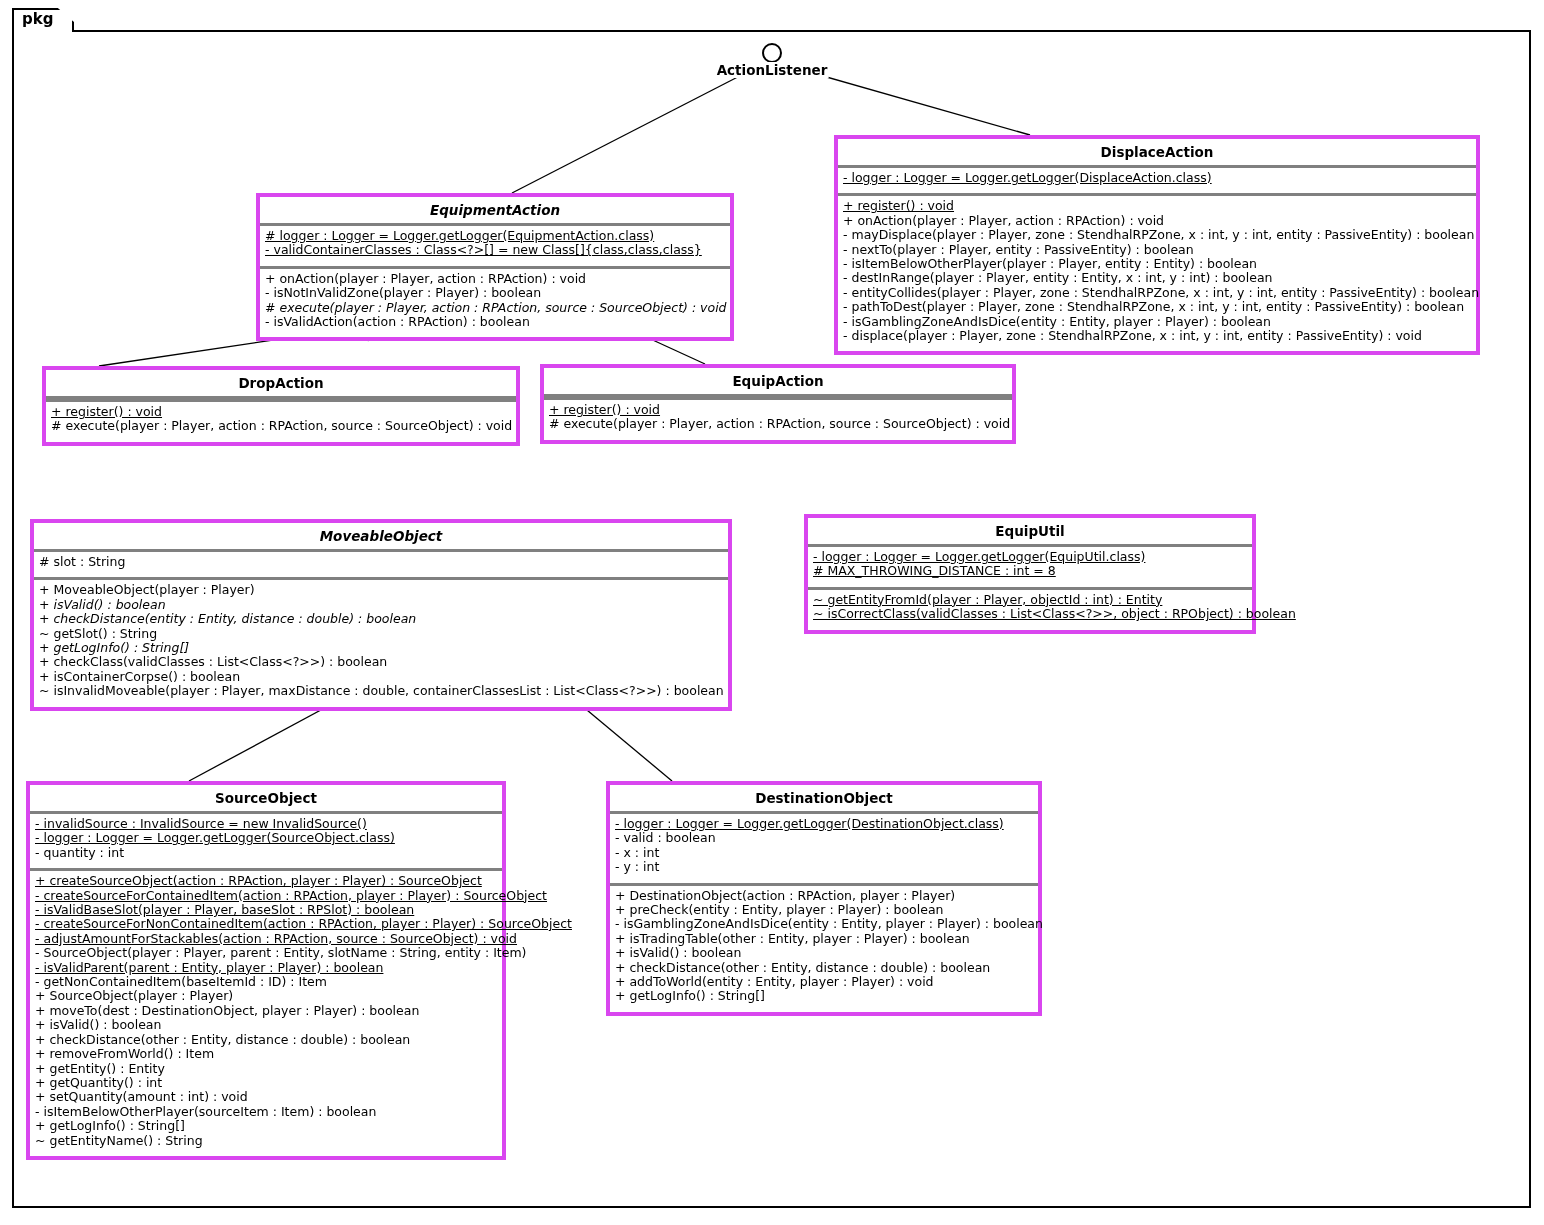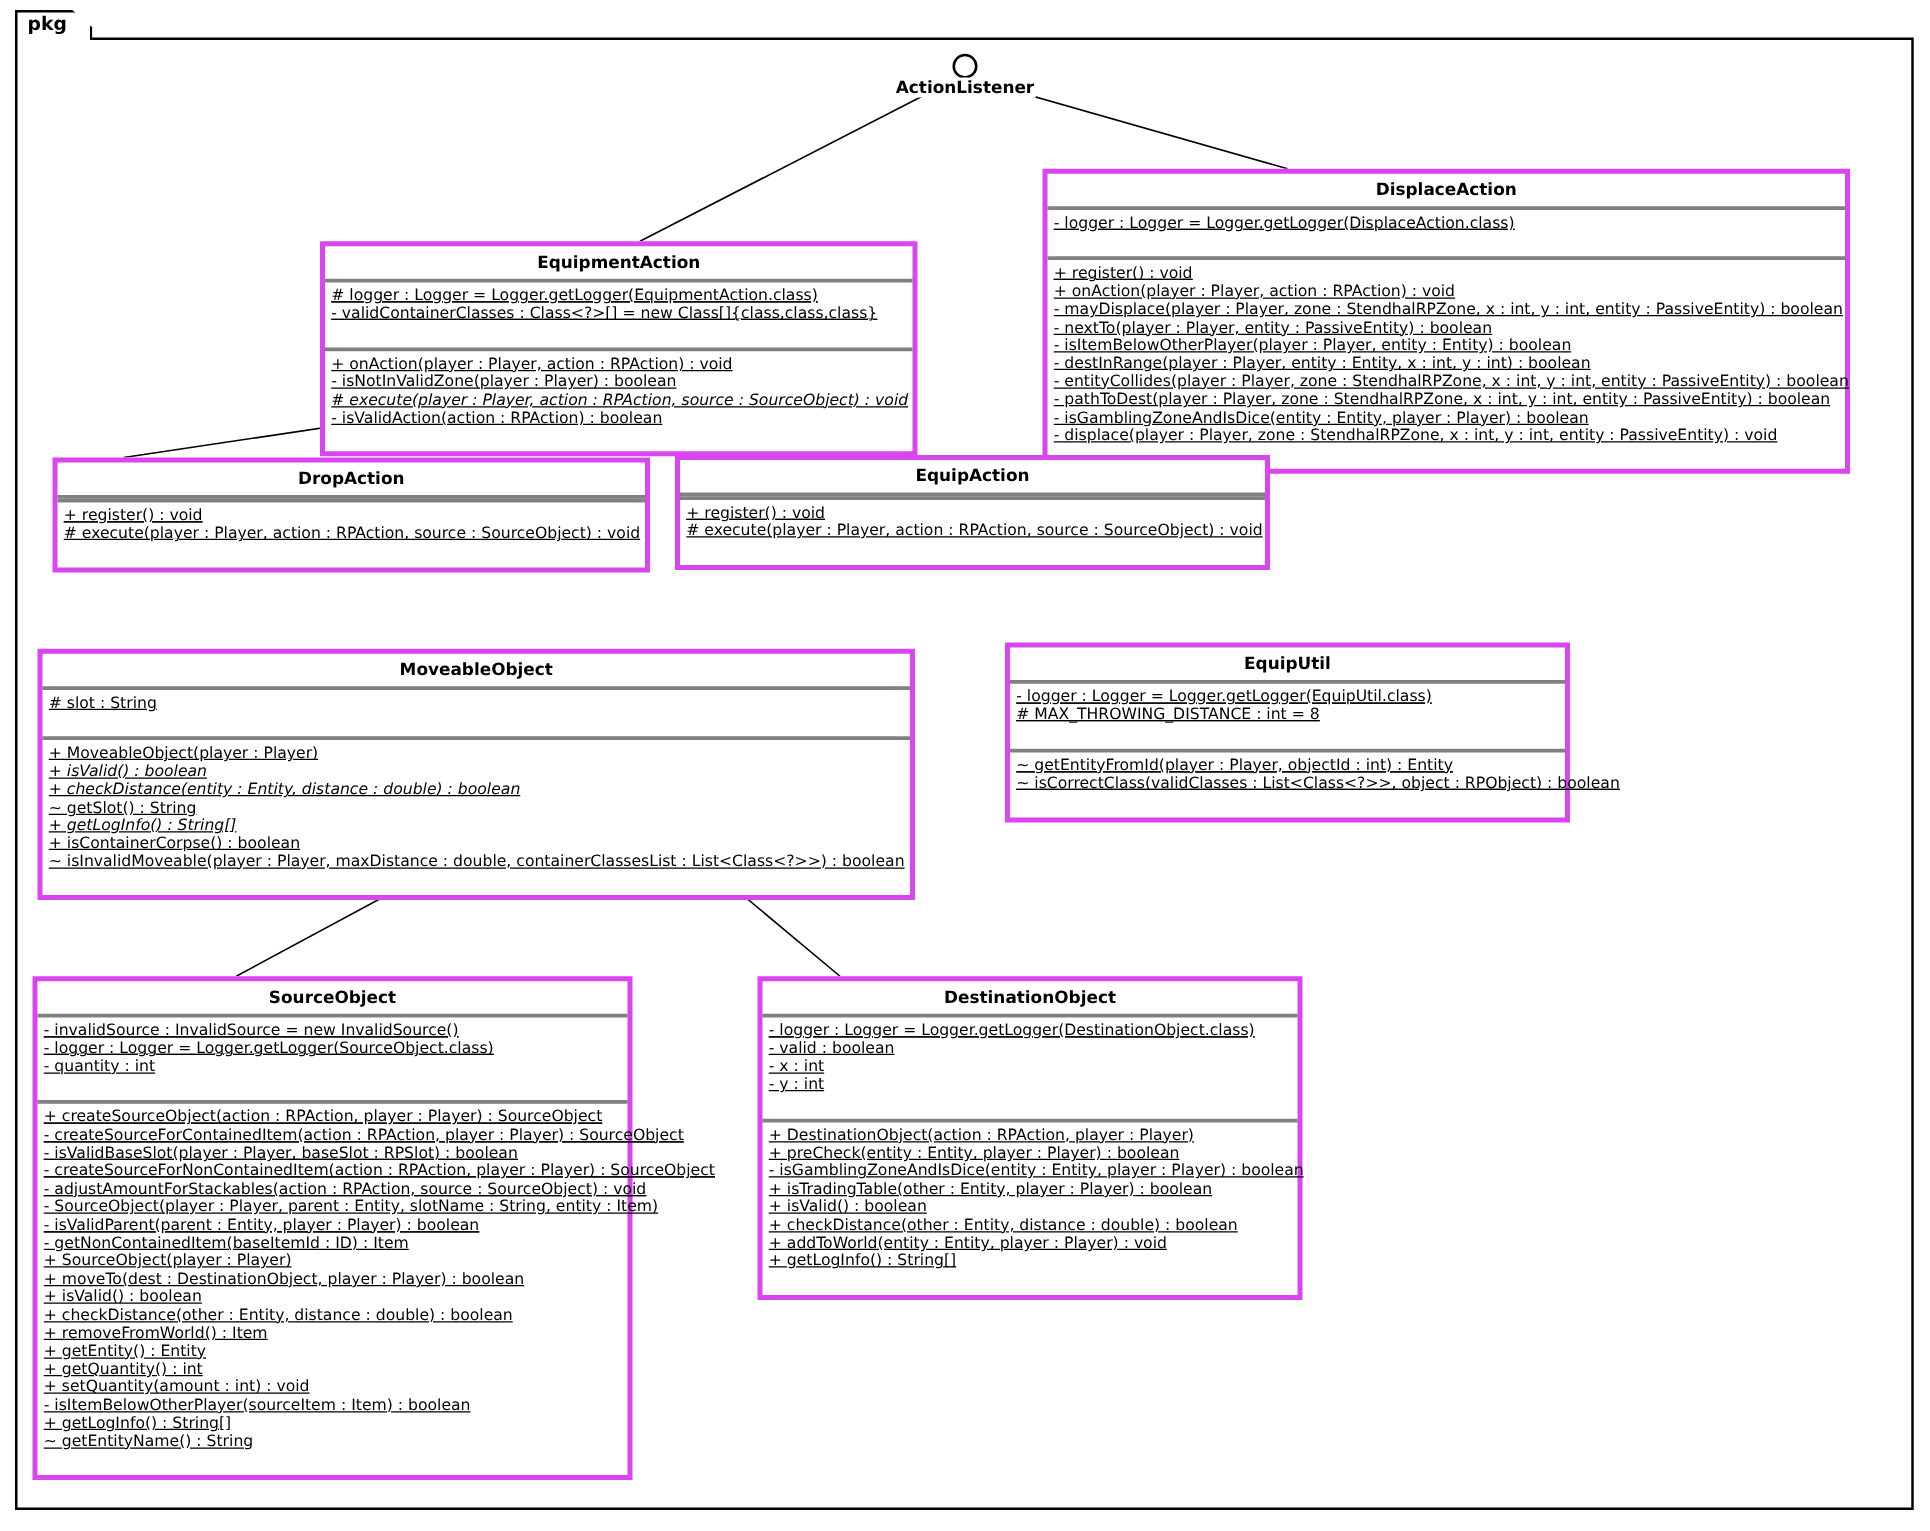--- a/index.html
+++ b/index.html
@@ -99,29 +99,29 @@
   }
   .uml-name {
     text-align: center;
     font-weight: bold;
     font-size: 13.5px;
     padding: 5px 4px 5px 4px;
     line-height: 16px;
     white-space: nowrap;
   }
   .uml-name.abstract {
+    font-style: italic;
   }
   .uml-sep {
     height: 3px;
     background: #808080;
     width: 100%;
   }
   .uml-compartment {
-    padding: 3px 5px 20px 5px;
-    text-decoration: underline;
+    padding: 3px 5px 8px 5px;
   }
   .uml-compartment.empty {
     padding: 0;
     height: 0;
   }
   .uml-member {
     white-space: nowrap;
     font-size: 12.5px;
     line-height: 14.4px;
     display: block;
@@ -231,20 +231,21 @@
     <div class="uml-compartment">
       <span class="uml-member"># slot : String</span>
     </div>
     <div class="uml-sep"></div>
     <div class="uml-compartment">
       <span class="uml-member">+ MoveableObject(player : Player)</span>
       <span class="uml-member abstract">+ isValid() : boolean</span>
       <span class="uml-member abstract">+ checkDistance(entity : Entity, distance : double) : boolean</span>
       <span class="uml-member">~ getSlot() : String</span>
       <span class="uml-member abstract">+ getLogInfo() : String[]</span>
+      <span class="uml-member">+ checkClass(validClasses : List&lt;Class&lt;?&gt;&gt;) : boolean</span>
       <span class="uml-member">+ isContainerCorpse() : boolean</span>
       <span class="uml-member">~ isInvalidMoveable(player : Player, maxDistance : double, containerClassesList : List&lt;Class&lt;?&gt;&gt;) : boolean</span>
     </div>
   </div>
 
   <div class="uml-class" style="left:804px; top:514px; width:452px;">
     <div class="uml-name">EquipUtil</div>
     <div class="uml-sep"></div>
     <div class="uml-compartment">
       <span class="uml-member static">- logger : Logger = Logger.getLogger(EquipUtil.class)</span>

